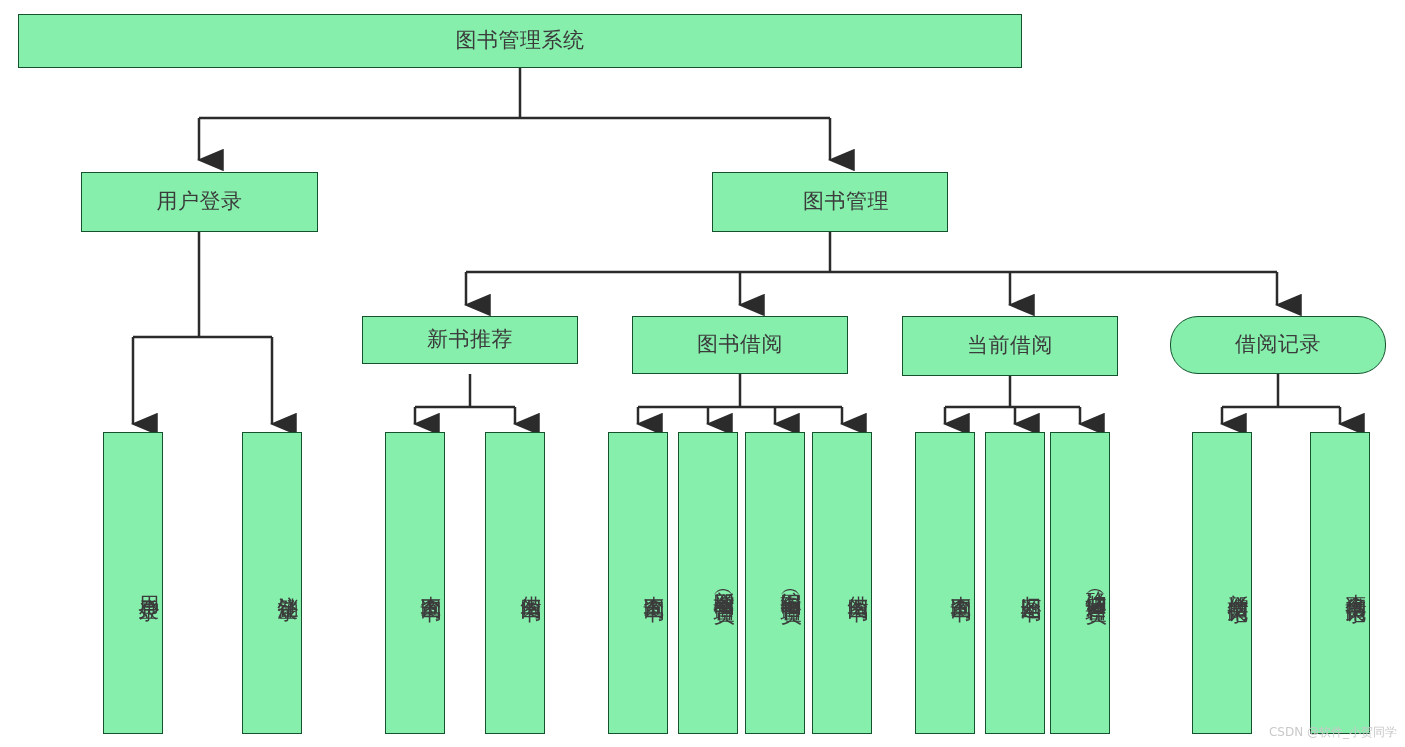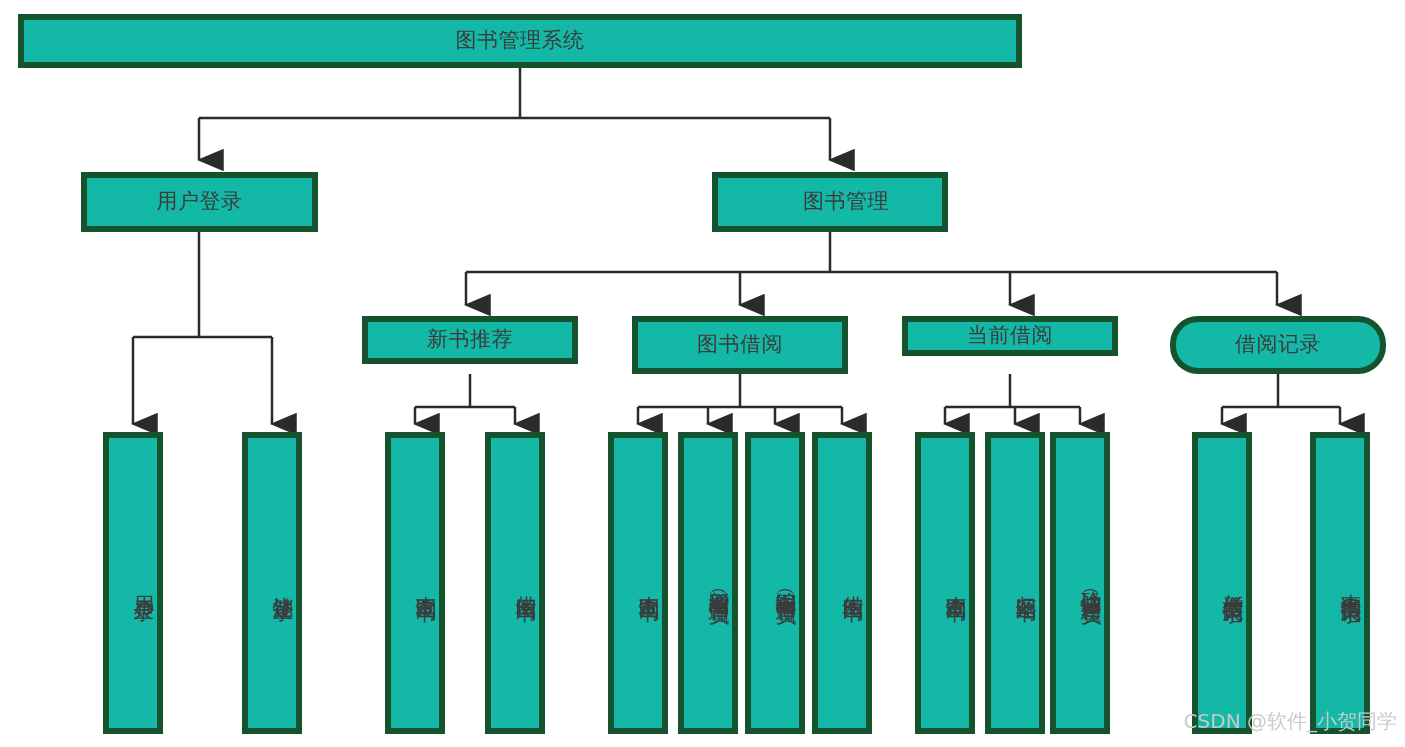--- a/index.html
+++ b/index.html
@@ -21,22 +21,22 @@
     position: absolute;
     left: 0;
     top: 0;
     width: 1405px;
     height: 747px;
     pointer-events: none;
   }
   .node {
     position: absolute;
     box-sizing: border-box;
-    background: #14b8a6;
-    border: 6px solid #14532d;
+    background: #86efac;
+    border: 1px solid #14532d;
     display: flex;
     align-items: center;
     justify-content: center;
     color: #3b3b3b;
     z-index: 2;
   }
   .node.h {
     font-size: 21px;
     letter-spacing: 0.5px;
     line-height: 1.2;
@@ -53,22 +53,22 @@
   }
   .node.v .label {
     writing-mode: vertical-rl;
     text-orientation: upright;
     white-space: normal;
     text-align: left;
   }
   .watermark {
     position: absolute;
     right: 8px;
-    bottom: 12px;
-    font-size: 20px;
+    bottom: 6px;
+    font-size: 12px;
     color: #c9c9c9;
     z-index: 3;
     white-space: nowrap;
   }
 </style>
 </head>
 <body>
 
 <div id="canvas">
 
@@ -132,21 +132,21 @@
   <div class="node h" style="left:712px; top:172px; width:236px; height:60px;padding-left:32px;">
     <span class="label">图书管理</span>
   </div>
 
   <div class="node h" style="left:362px; top:316px; width:216px; height:48px;">
     <span class="label">新书推荐</span>
   </div>
   <div class="node h" style="left:632px; top:316px; width:216px; height:58px;">
     <span class="label">图书借阅</span>
   </div>
-  <div class="node h" style="left:902px; top:316px; width:216px; height:40px;">
+  <div class="node h" style="left:902px; top:316px; width:216px; height:60px;">
     <span class="label">当前借阅</span>
   </div>
   <div class="node h" style="left:1170px; top:316px; width:216px; height:58px;border-radius:28px;">
     <span class="label">借阅记录</span>
   </div>
 
   <div class="node v" style="left:103px; top:432px; width:60px; height:302px;">
     <span class="label">用户登录</span>
   </div>
   <div class="node v" style="left:242px; top:432px; width:60px; height:302px;">

